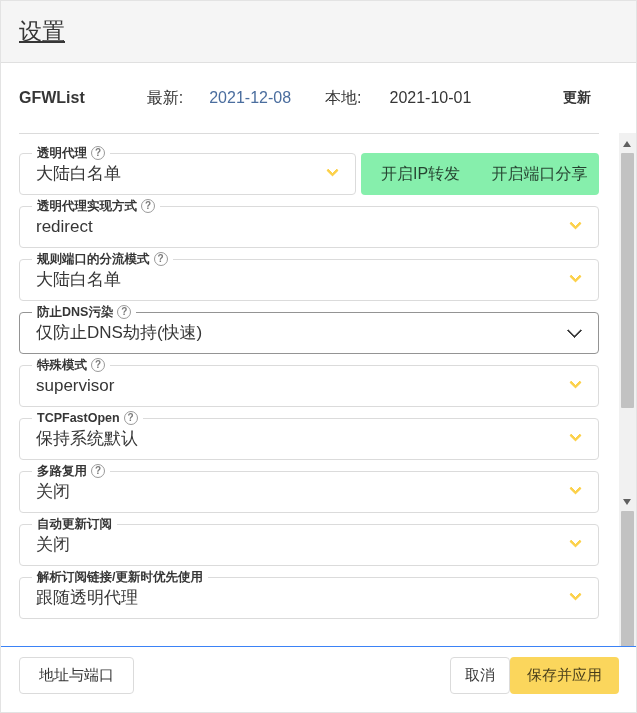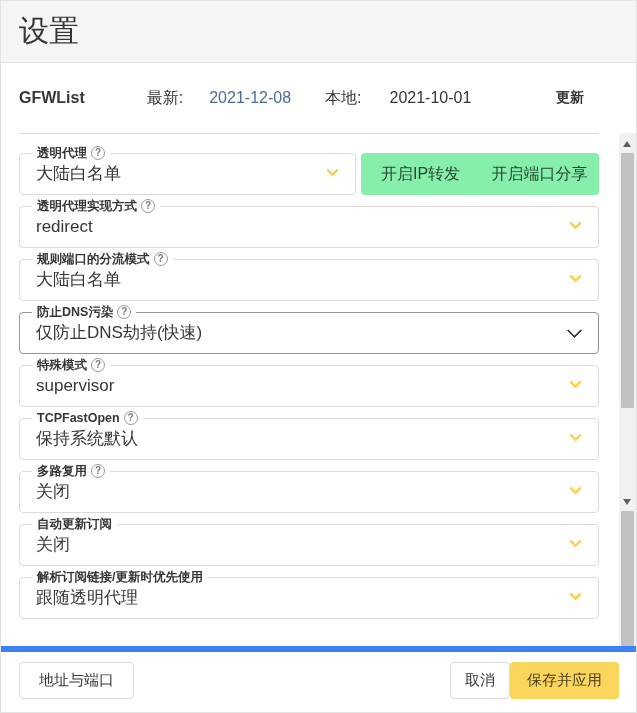--- a/index.html
+++ b/index.html
@@ -9,33 +9,33 @@
     background:#fff; color:#363636; overflow:hidden;
     border:1px solid #e3e3e3;
   }
   .modal { position:relative; width:637px; height:713px; background:#fff; }
 
   
   .mhead {
     height:62px; background:#f5f5f5; border-bottom:1px solid #e0e0e0;
     display:flex; align-items:center; padding:0 20px 0 18px;
   }
-  .mtitle { font-size:30px; font-weight:400; color:#363636; }
+  .mtitle { font-size:23px; font-weight:400; color:#363636;text-decoration:underline; }
 
   
   .mbody { position:relative; height:583px; background:#fff; padding:20px 39px 0 18px; overflow:hidden; }
 
   .gfwrow { display:flex; align-items:center; height:30px; font-size:16px; }
   .gfwname { font-weight:700; font-size:16px; }
   .lat-label { margin-left:62px; }
   .lat-date { margin-left:26px; color:#4a6d9e; cursor:pointer; }
   .loc-label { margin-left:34px; }
   .loc-date { margin-left:28px; }
   .upd-btn {
-    margin-left:auto; margin-right:15px; background:none; border:none;
+    margin-left:auto; margin-right:8px; background:none; border:none;
     font-family:inherit; font-size:14px; font-weight:700; color:#363636; cursor:pointer;
   }
   hr.sep { border:none; border-top:1px solid #dbdbdb; margin:20px 0 0 0; }
 
   .form { margin-top:19px; }
   .frow { display:flex; align-items:flex-start; margin-bottom:11px; }
   .field {
     position:relative; height:42px; border:1px solid #dbdbdb; border-radius:4px;
     background:#fff; width:100%; cursor:pointer;
   }
@@ -74,21 +74,21 @@
   .sb { position:absolute; right:2px; top:70px; width:17px; height:578px; background:#f1f1f1; }
   .sb-thumb { position:absolute; left:2px; width:13px; background:#c2c2c2; border-radius:1px; }
   .thumb1 { top:20px; height:255px; }
   .thumb2 { top:378px; height:184px; }
   .tri { position:absolute; left:4px; width:0; height:0; border-left:4.5px solid transparent; border-right:4.5px solid transparent; }
   .tri-up { top:8px; border-bottom:6px solid #606060; }
   .tri-down-mid { top:366px; border-top:6px solid #606060; }
 
   
   .mfoot {
-    height:68px; border-top:6px solid #3b82f6; background:#fff;
+    height:68px; border-top:1px solid #3b82f6; background:#fff;
     display:flex; align-items:flex-start; padding:10px 19px 0 18px;
   }
   .btn {
     height:37px; border-radius:4px; font-family:inherit; font-size:15px;
     display:inline-flex; align-items:center; justify-content:center; cursor:pointer;
   }
   .btn-outline { background:#fff; border:1px solid #dbdbdb; color:#363636; padding:0 20px; }
   .btn-addr { padding:0 19px; }
   .btn-cancel { margin-left:auto; padding:0 14px; }
   .btn-save {

